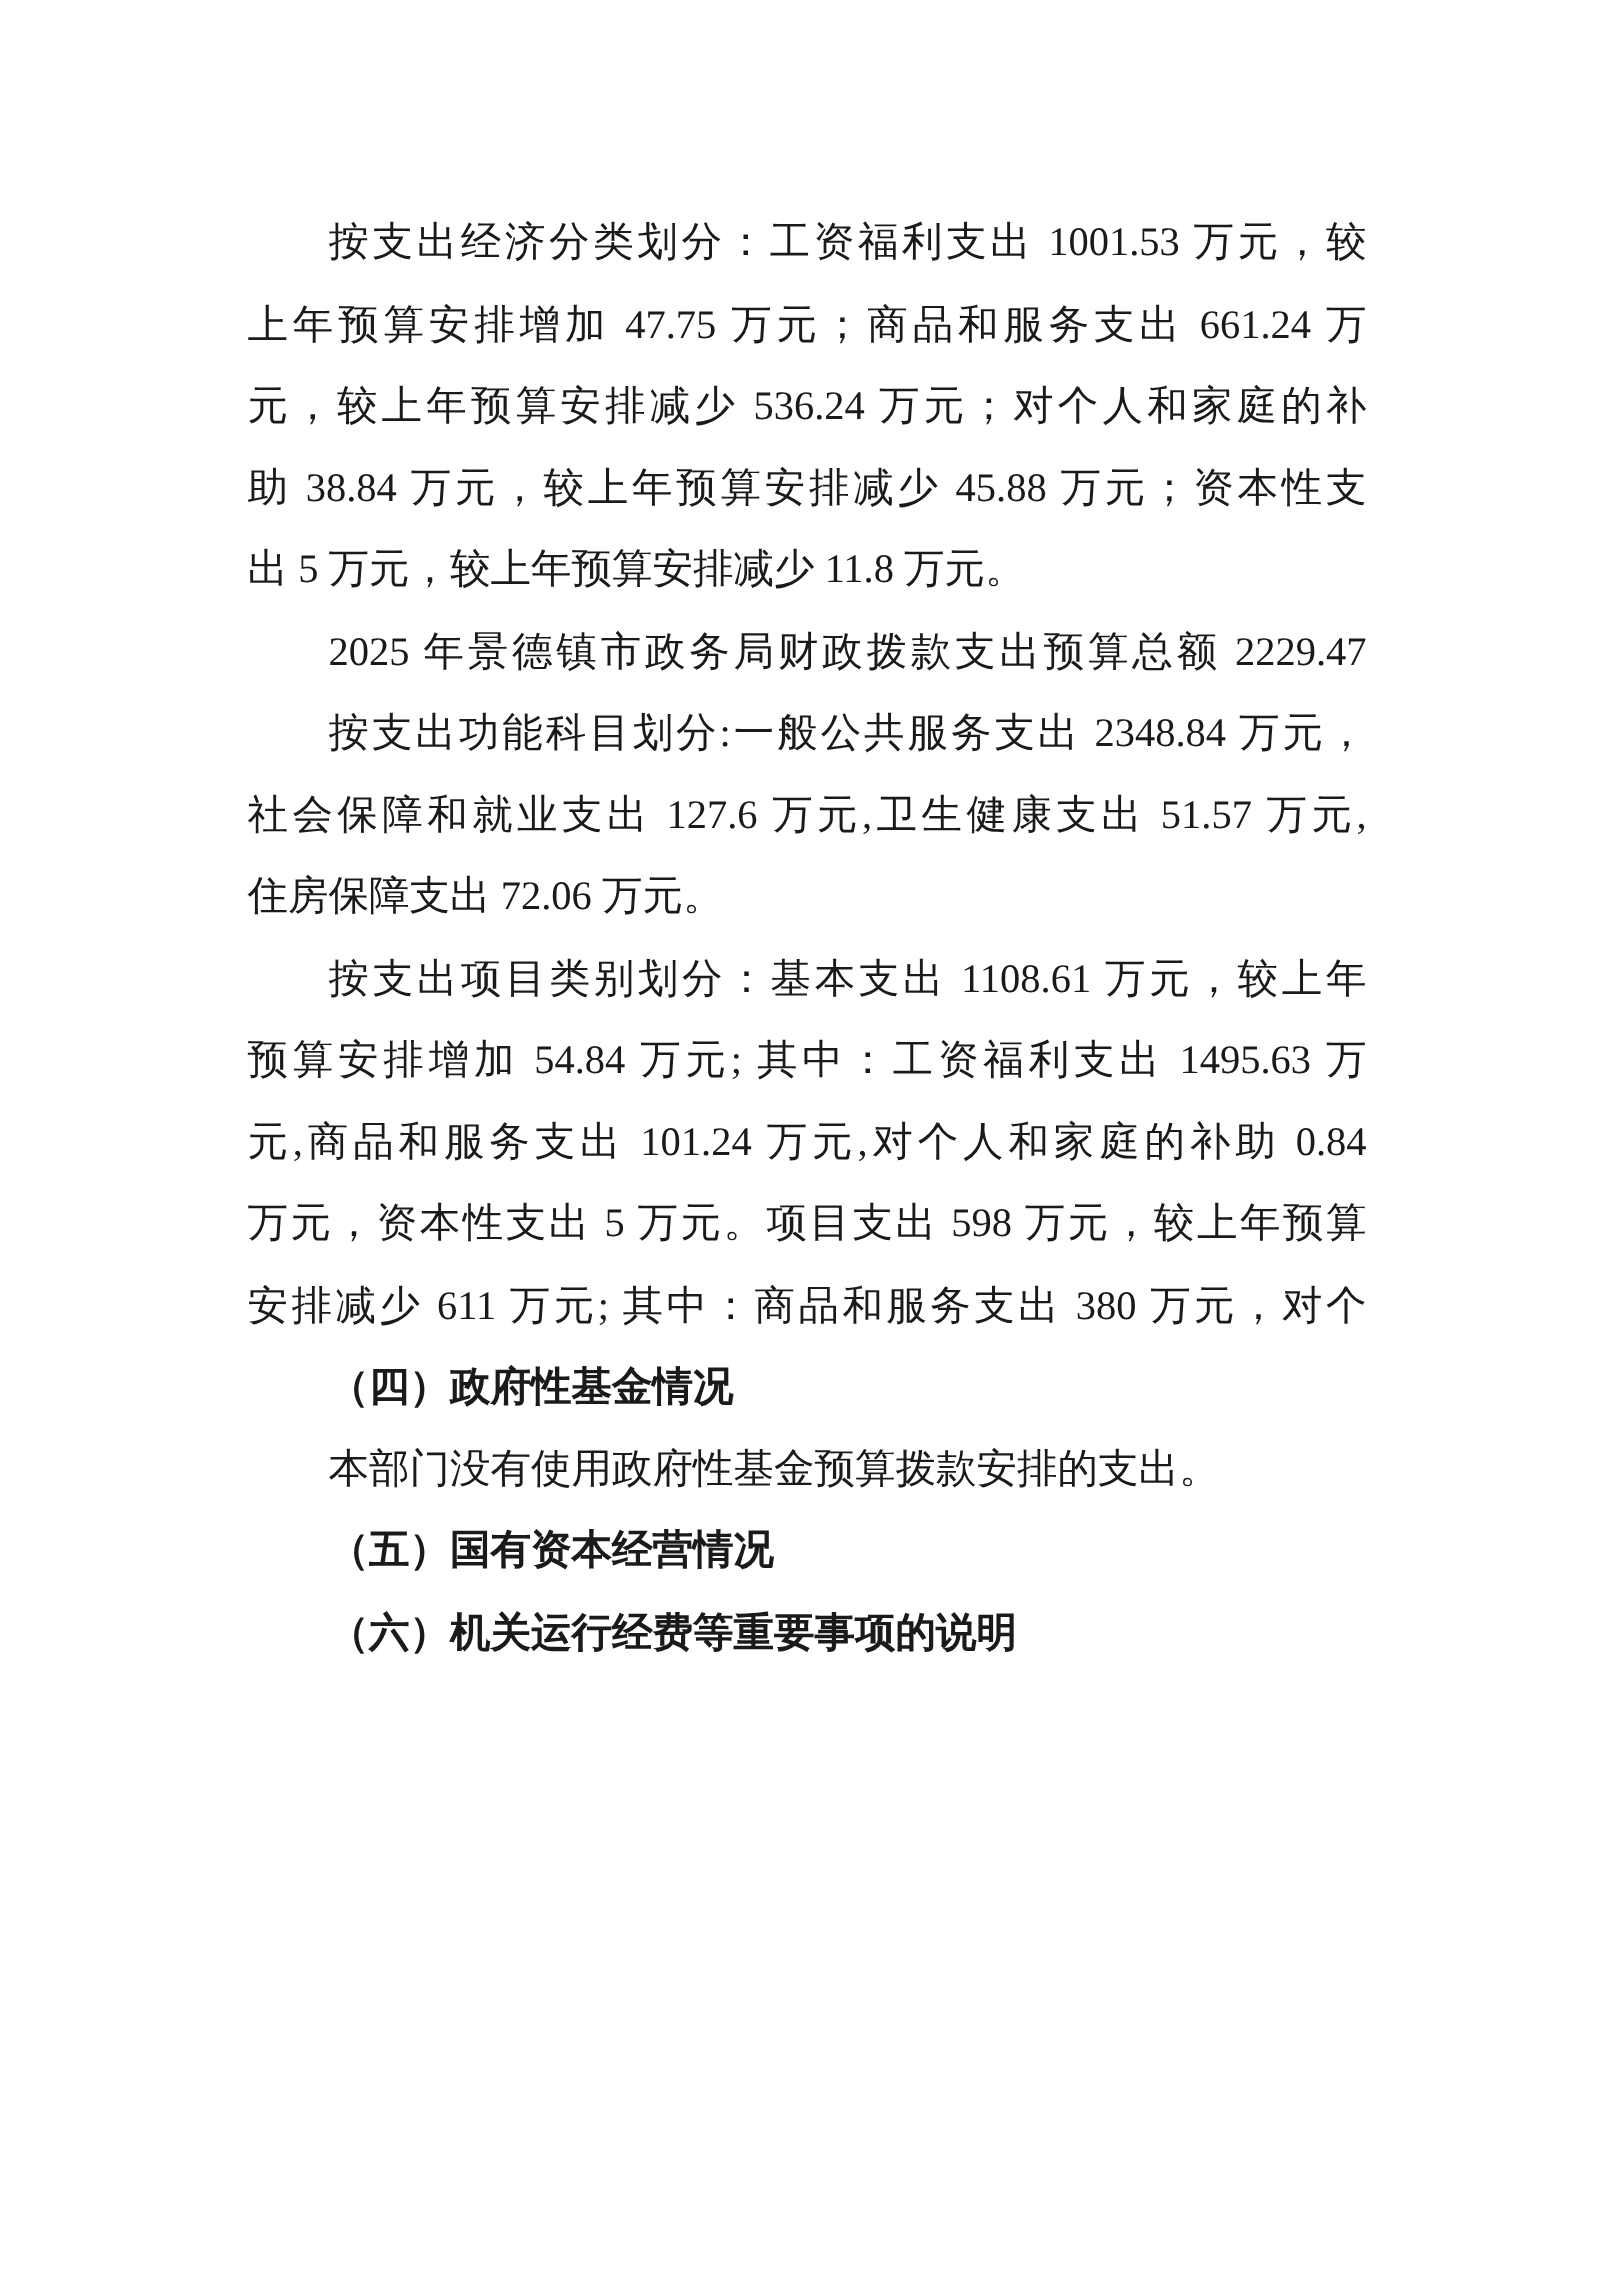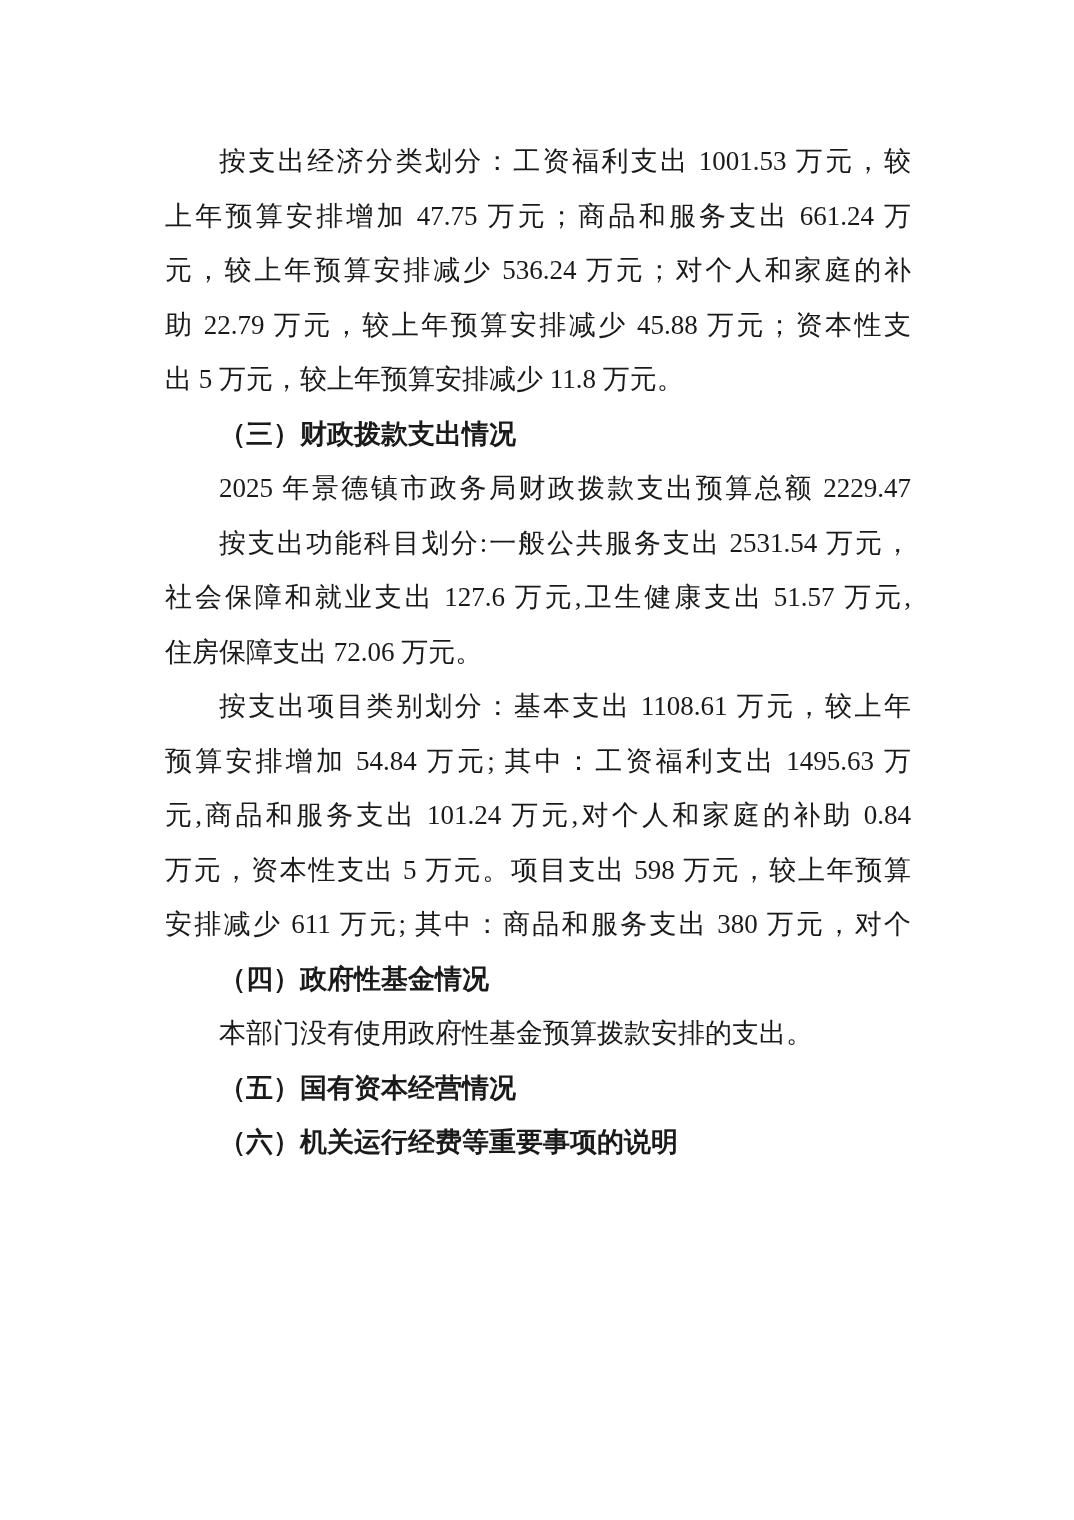--- a/index.html
+++ b/index.html
@@ -43,34 +43,31 @@
 </head>
 <body>
 
 <div class="page">
   <div class="content">
 
     <div>
       <div class="ln ind fill">按支出经济分类划分：工资福利支出 1001.53 万元，较</div>
       <div class="ln fill">上年预算安排增加 47.75 万元；商品和服务支出 661.24 万</div>
       <div class="ln fill">元，较上年预算安排减少 536.24 万元；对个人和家庭的补</div>
-      <div class="ln fill">助 22.79 万元，较上年预算安排减少 45.88 万元；资本性支</div>
+      <div class="ln fill">助 38.84 万元，较上年预算安排减少 45.88 万元；资本性支</div>
       <div class="ln">出 5 万元，较上年预算安排减少 11.8 万元。</div>
     </div>
 
-    <div>
-      <div class="ln h ind">（三）财政拨款支出情况</div>
-    </div>
 
     <div>
       <div class="ln ind fill">2025 年景德镇市政务局财政拨款支出预算总额 2229.47</div>
     </div>
 
     <div>
-      <div class="ln ind fill">按支出功能科目划分:一般公共服务支出 2531.54 万元，</div>
+      <div class="ln ind fill">按支出功能科目划分:一般公共服务支出 2348.84 万元，</div>
       <div class="ln fill">社会保障和就业支出 127.6 万元,卫生健康支出 51.57 万元,</div>
       <div class="ln">住房保障支出 72.06 万元。</div>
     </div>
 
     <div>
       <div class="ln ind fill">按支出项目类别划分：基本支出 1108.61 万元，较上年</div>
       <div class="ln fill">预算安排增加 54.84 万元; 其中：工资福利支出 1495.63 万</div>
       <div class="ln fill">元,商品和服务支出 101.24 万元,对个人和家庭的补助 0.84</div>
       <div class="ln fill">万元，资本性支出 5 万元。项目支出 598 万元，较上年预算</div>
       <div class="ln fill">安排减少 611 万元; 其中：商品和服务支出 380 万元，对个</div>

